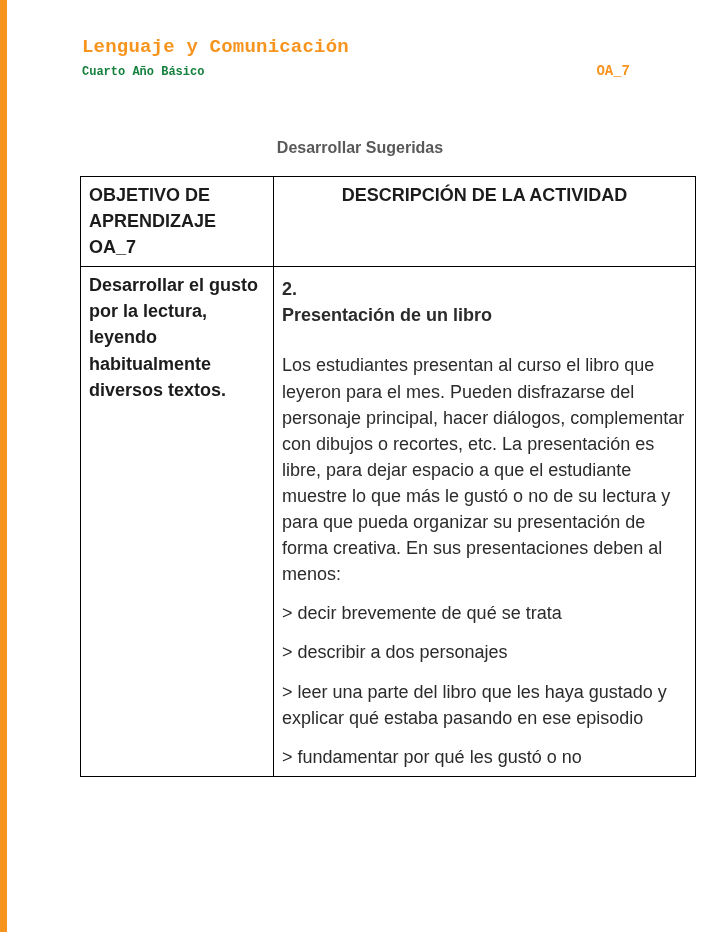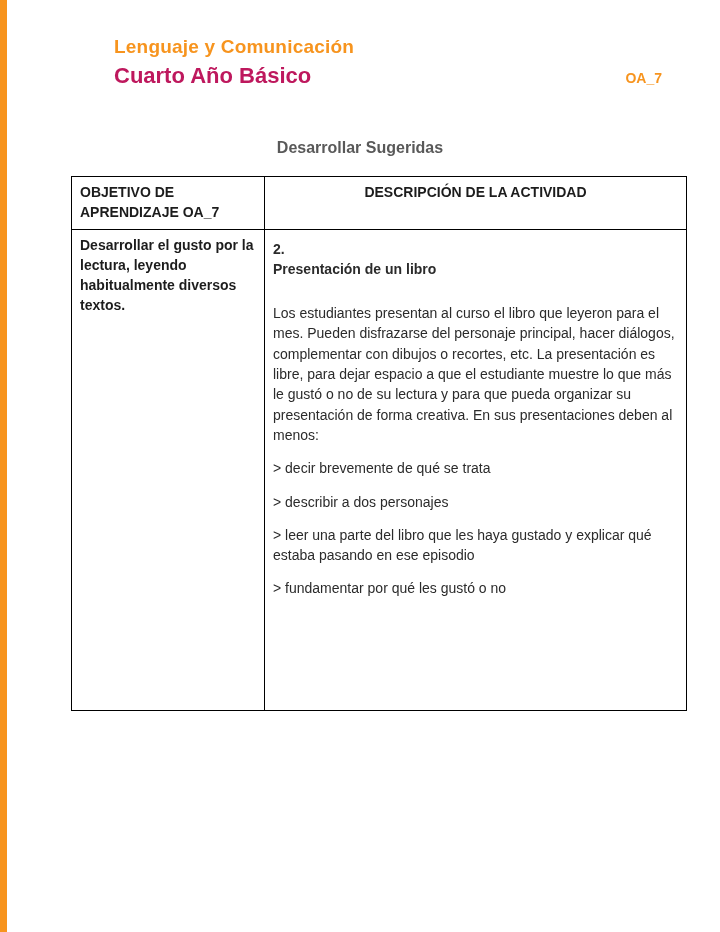--- a/index.html
+++ b/index.html
@@ -18,61 +18,62 @@
     overflow: hidden;
   }
   .accent-bar {
     position: absolute;
     left: 0; top: 0;
     width: 7px; height: 932px;
     background: #F7941E;
   }
   .doc-header {
     position: absolute;
-    left: 114px; top: 36px;
+    left: 82px; top: 36px;
     width: 548px;
+    font-family: Liberation Mono, monospace;
   }
   .subject {
     color: #F7941E;
     font-size: 19px;
     font-weight: bold;
     letter-spacing: 0.2px;
   }
   .grade-row {
     margin-top: 5px;
     display: flex;
     justify-content: space-between;
     align-items: baseline;
   }
   .grade {
-    color: #be185d;
-    font-size: 22px;
+    color: #15803d;
+    font-size: 12px;
     font-weight: bold;
   }
   .oa-code {
     color: #F7941E;
     font-size: 14px;
     font-weight: bold;
   }
   .page-title {
     position: absolute;
     left: 0; top: 139px;
     width: 720px;
     text-align: center;
     color: #595959;
     font-size: 16px;
     font-weight: bold;
   }
   table.activity-table {
     position: absolute;
-    left: 71px; top: 176px;
+    left: 80px; top: 176px;
     width: 570px;
     border-collapse: collapse;
     table-layout: fixed;
-    font-size: 14px;
+    font-size: 18px;
   }
   .activity-table th,
   .activity-table td {
     border: 1px solid #000000;
     vertical-align: top;
     padding: 5px 8px 6px 8px;
   }
   th.obj-col {
     width: 193px;
     text-align: left;

